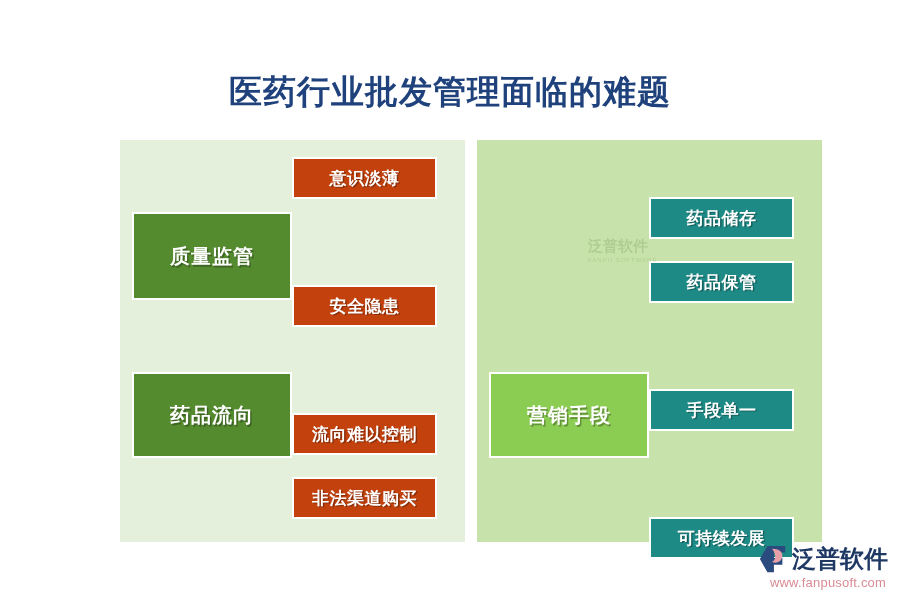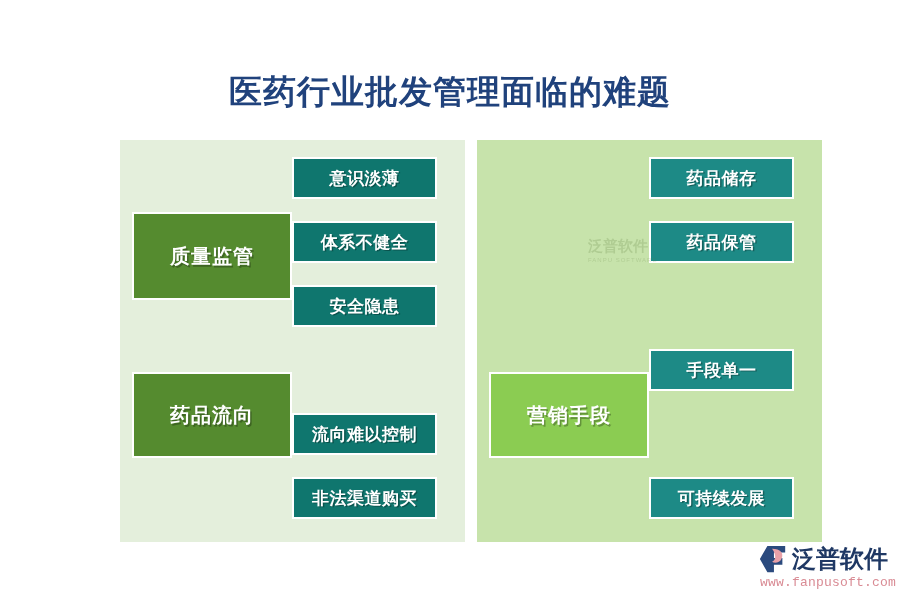--- a/index.html
+++ b/index.html
@@ -87,22 +87,22 @@
     display: flex;
     align-items: center;
     justify-content: center;
     font-size: 17px;
     font-weight: bold;
     color: #ffffff;
     letter-spacing: 0.5px;
     text-shadow: 1.4px 1.4px 0 rgba(0,0,0,0.3);
     white-space: nowrap;
   }
-  #panel-left .item-box  { background: #0f766e; }
-  #panel-right .item-box { background: #1d8a86; }
+  #panel-left .item-box  { background: #c2410c; }
+  #panel-right .item-box { background: #1d8a86; margin-top: 40px; }
 
   .i0 { top: 17px;  }
   .i1 { top: 81px;  }
   .i2 { top: 145px; }
   .i3 { top: 209px; }
   .i4 { top: 273px; }
   .i5 { top: 337px; }
 
   
   .watermark-faint {
@@ -146,41 +146,40 @@
   #brand-logo .logo-word {
     font-size: 24px;
     font-weight: bold;
     color: #1f3864;
     letter-spacing: 0px;
     line-height: 30px;
     white-space: nowrap;
   }
   #brand-logo .logo-url {
     margin-top: 1px;
-    font-family: Liberation Mono, monospace;
+    font-family: Liberation Sans, sans-serif;
     font-size: 13px;
     color: #d98b94;
     letter-spacing: 0.2px;
     text-align: center;
     white-space: nowrap;
   }
 </style>
 </head>
 <body>
 
 <div id="slide">
 
   <div id="page-title">医药行业批发管理面临的难题</div>
 
   <div class="panel" id="panel-left">
 
     <div class="category-box cat-top">质量监管</div>
 
     <div class="item-box i0">意识淡薄</div>
-    <div class="item-box i1">体系不健全</div>
     <div class="item-box i2">安全隐患</div>
 
     <div class="category-box cat-bottom">药品流向</div>
 
     <div class="item-box i4">流向难以控制</div>
     <div class="item-box i5">非法渠道购买</div>
   </div>
 
   <div class="panel" id="panel-right">
 

